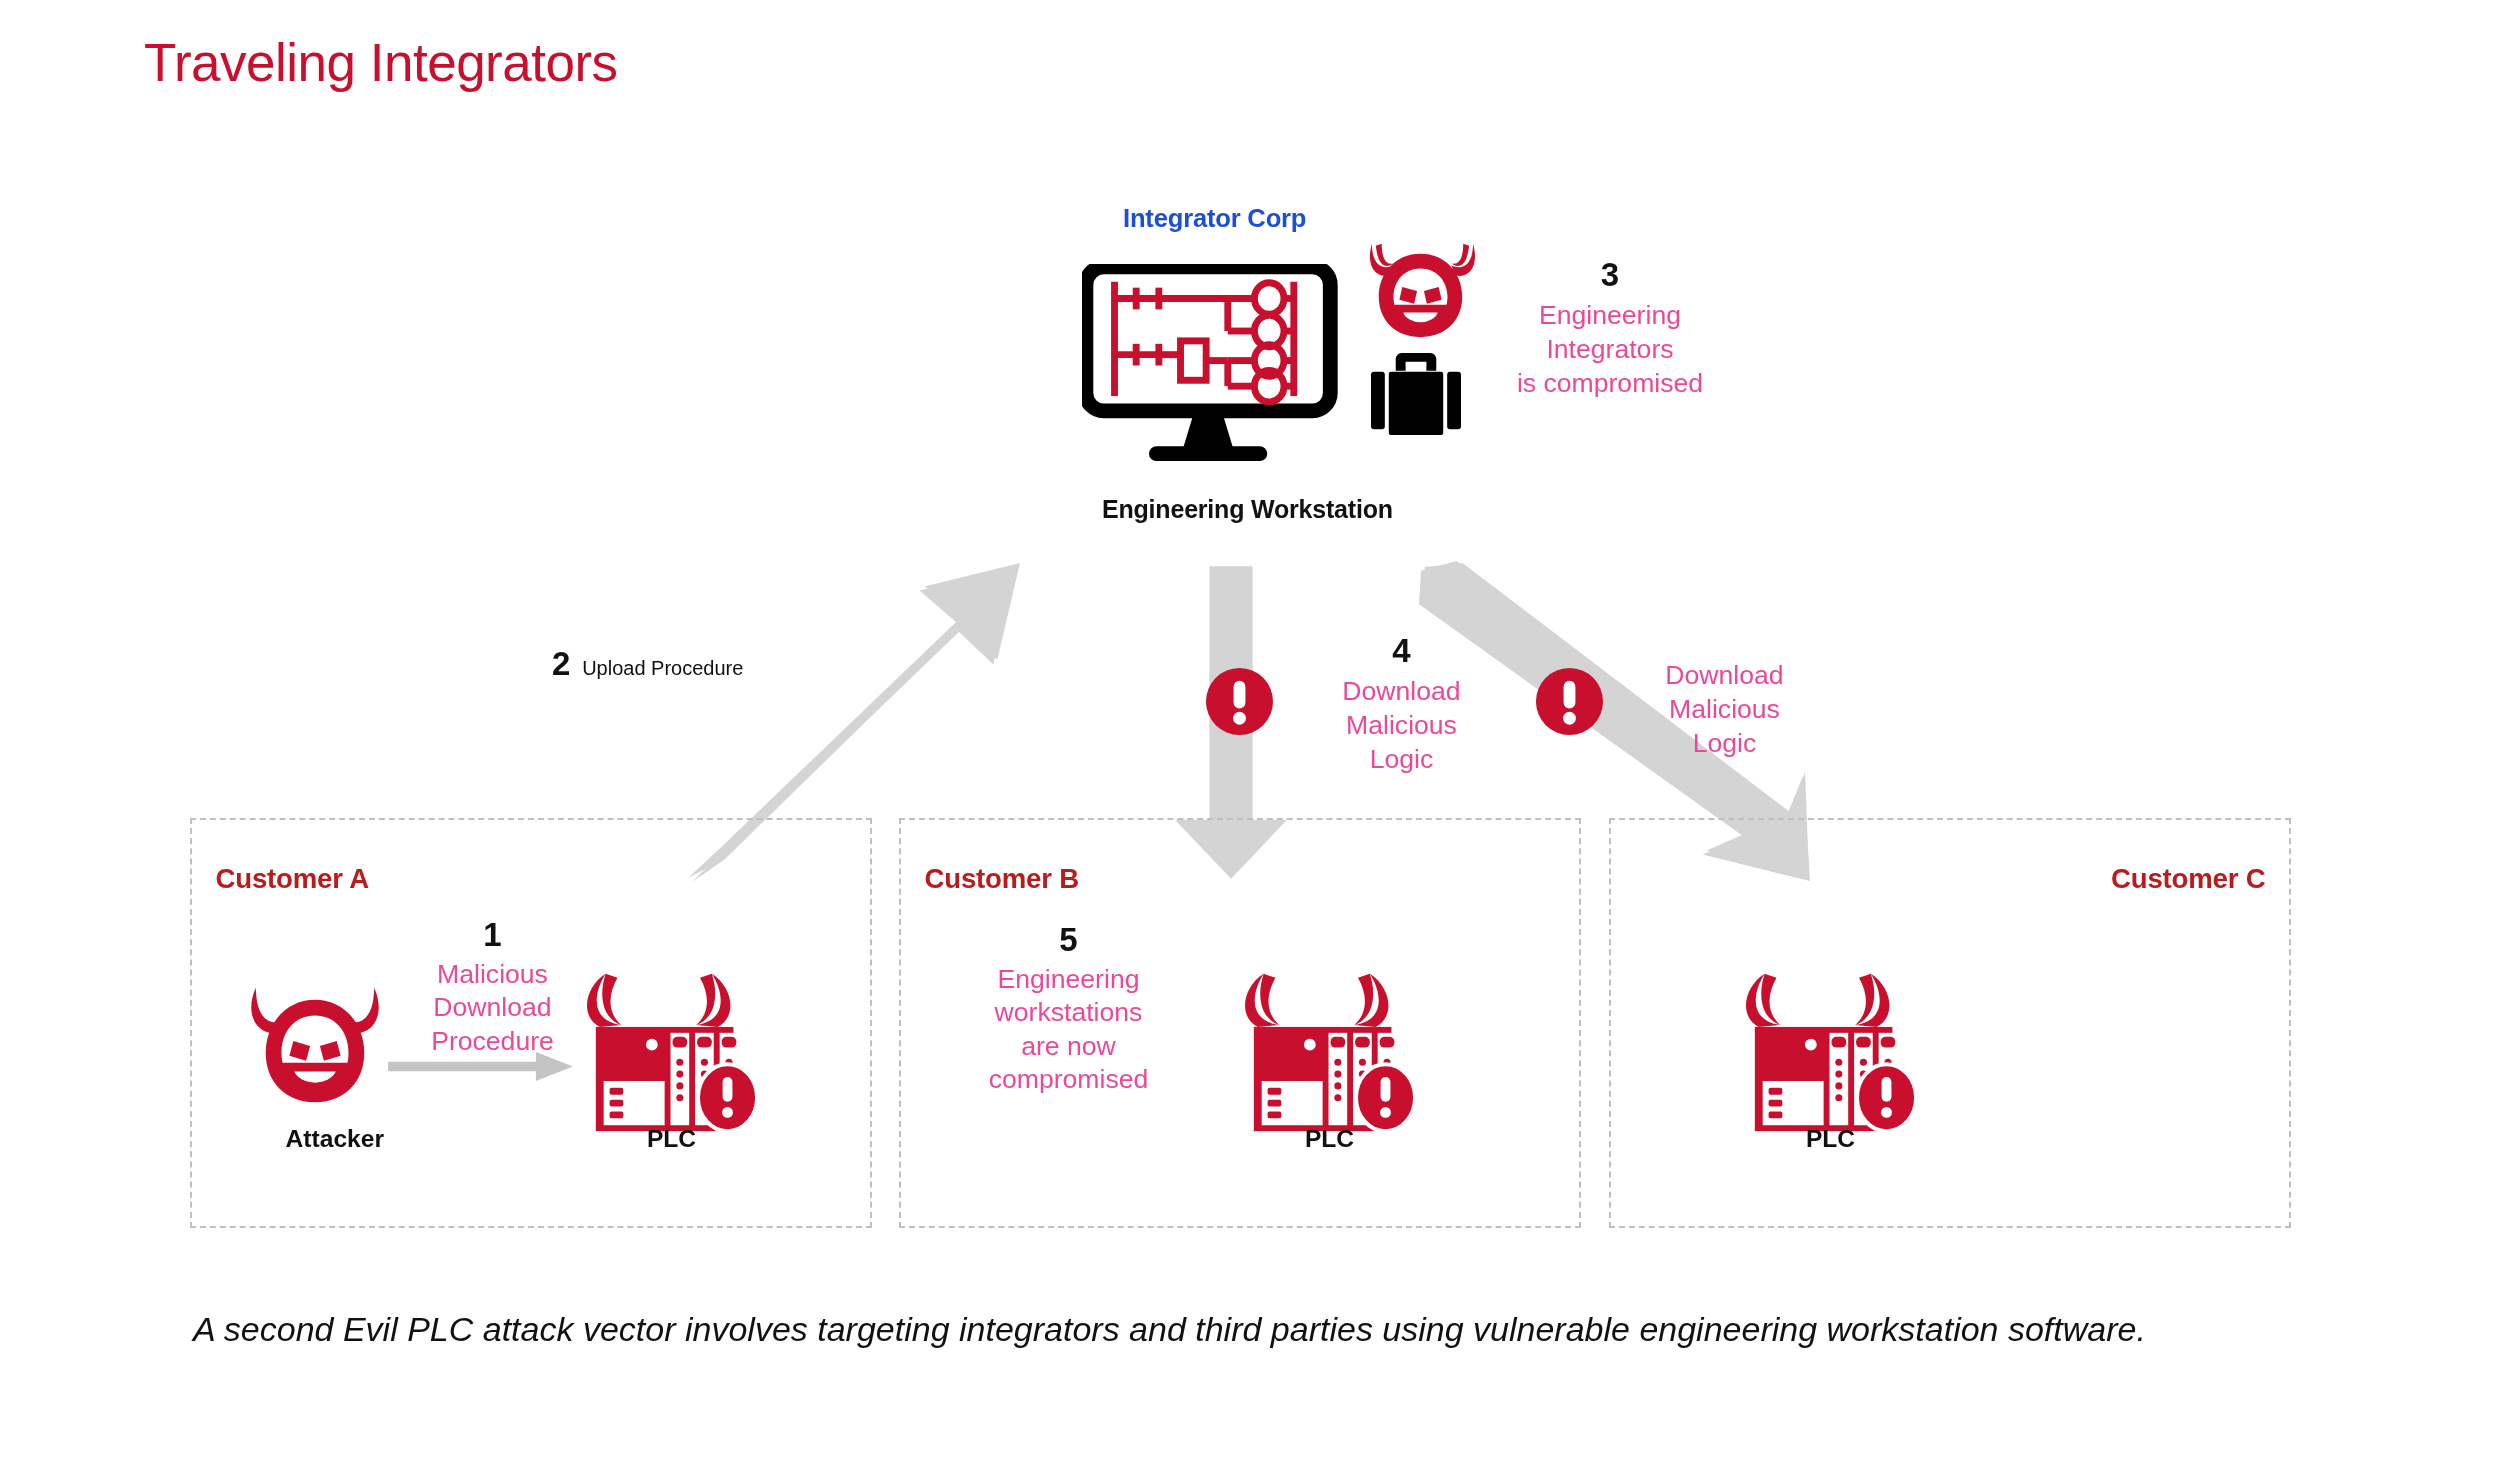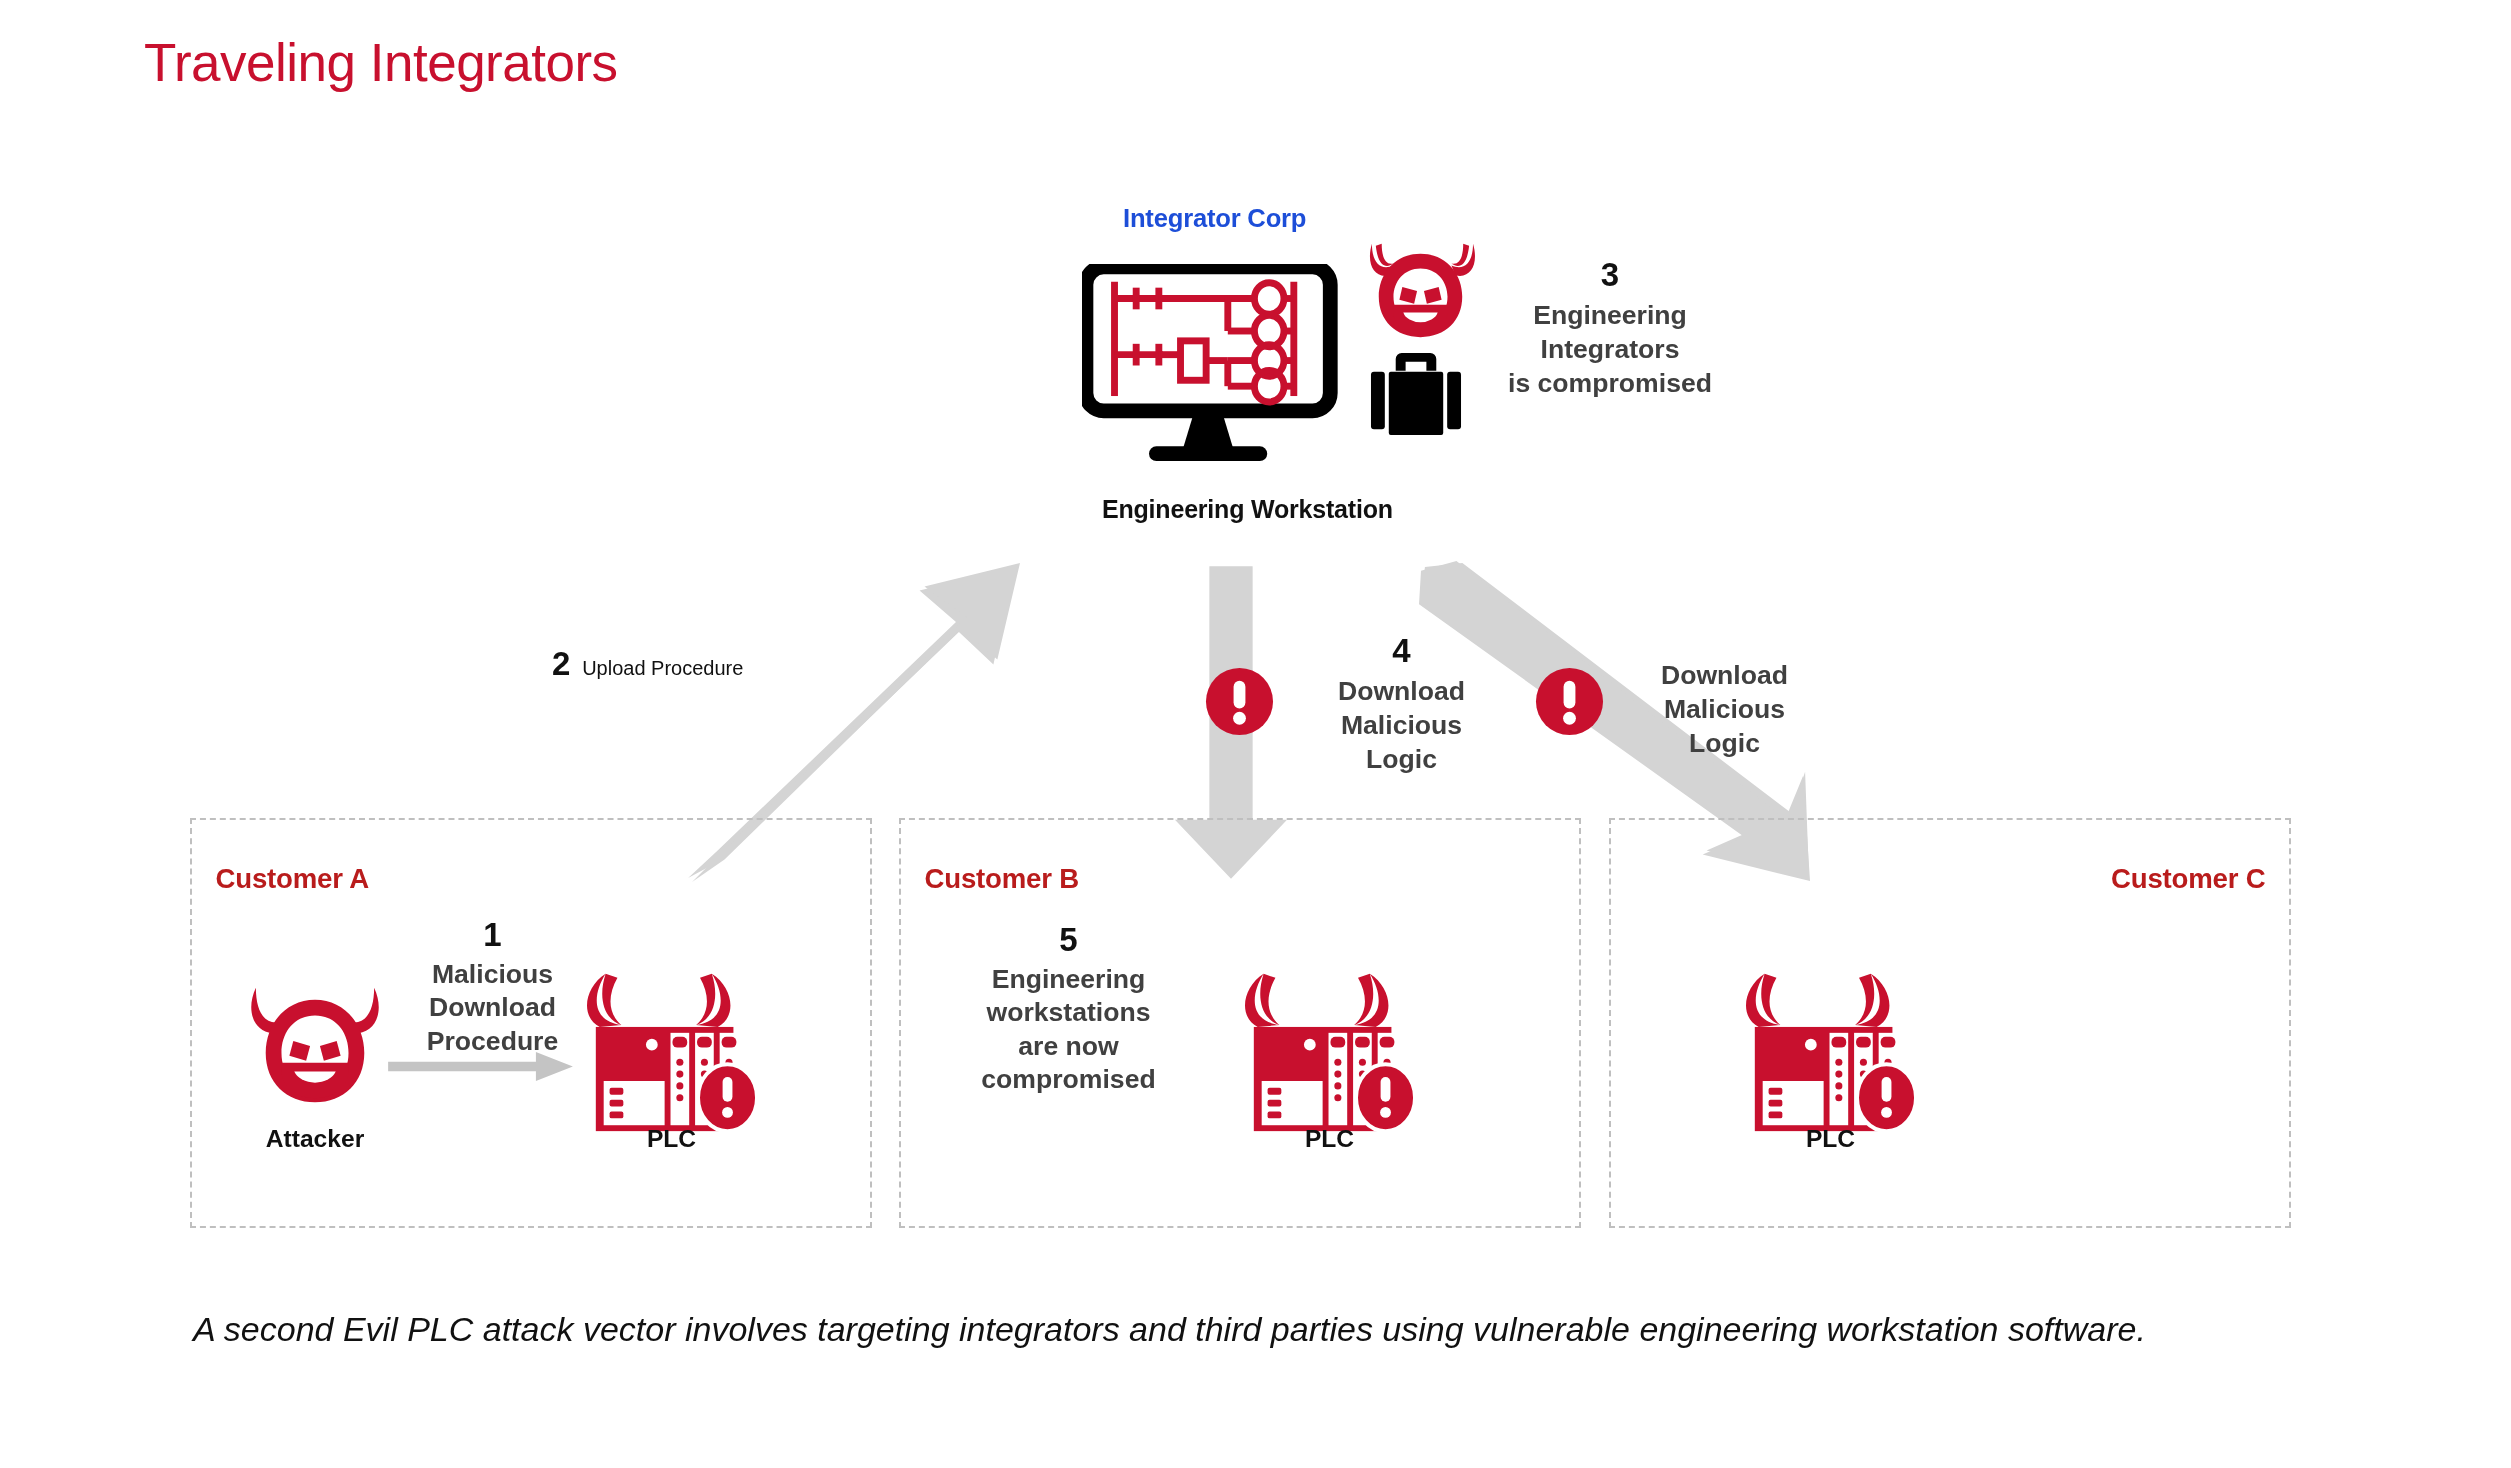--- a/index.html
+++ b/index.html
@@ -80,22 +80,22 @@
   }
   .step-num {
     font-size: 33px;
     font-weight: bold;
     color: #111111;
     display: block;
     margin-bottom: 2px;
   }
   .step-text {
     font-size: 26.6px;
-    font-weight: bold;
-    color: #404040;
+    font-weight: normal;
+    color: #ec4899;
     display: block;
   }
 
   
   .big-arrow { position: absolute; }
   #arrow-upload   { left: 680px;  top: 561px;  width: 355px; height: 325px; }
   #arrow-down-b   { left: 1172px; top: 566px;  width: 118px; height: 315px; }
   #arrow-down-c   { left: 1419px; top: 561px;  width: 394px; height: 325px; }
 
   
@@ -346,21 +346,21 @@
         <path d="M130 12 C130 40 118 54 98 44 L104 58 C130 62 142 38 130 12 Z"></path>
         <path d="M70 24 C41 24 20 48 20 78 C20 108 41 128 70 128 C99 128 120 108 120 78 C120 48 99 24 70 24 Z
                  M70 40 C90 40 104 56 104 78 C104 100 90 113 70 113 C50 113 36 100 36 78 C36 56 50 40 70 40 Z"></path>
         <path d="M48 66 l17 5 l-4 15 l-17 -5 z"></path>
         <path d="M92 66 l-17 5 l4 15 l17 -5 z"></path>
         <path d="M36 88 h68 v9 a34 27 0 0 1 -68 0 z"></path>
         <path d="M49 97 a22 16 0 0 0 42 0 z" fill="#FFFFFF"></path>
       </g>
     </svg>
   </div>
-  <div class="node-caption" style="left:54px; top:305px; width:138px;">Attacker</div>
+  <div class="node-caption" style="left:54px; top:305px; width:138px;text-align:right;">Attacker</div>
 
   <div class="inline-note" style="left:197px; top:94px; width:207px;">
     <span class="step-num">1</span>
     <span class="step-text">Malicious</span>
     <span class="step-text">Download</span>
     <span class="step-text">Procedure</span>
   </div>
 
   <div style="position:absolute; left:195px; top:229px; width:187px; height:35px;">
     <svg viewBox="0 0 190 36" width="187" height="35" xmlns="http://www.w3.org/2000/svg">

